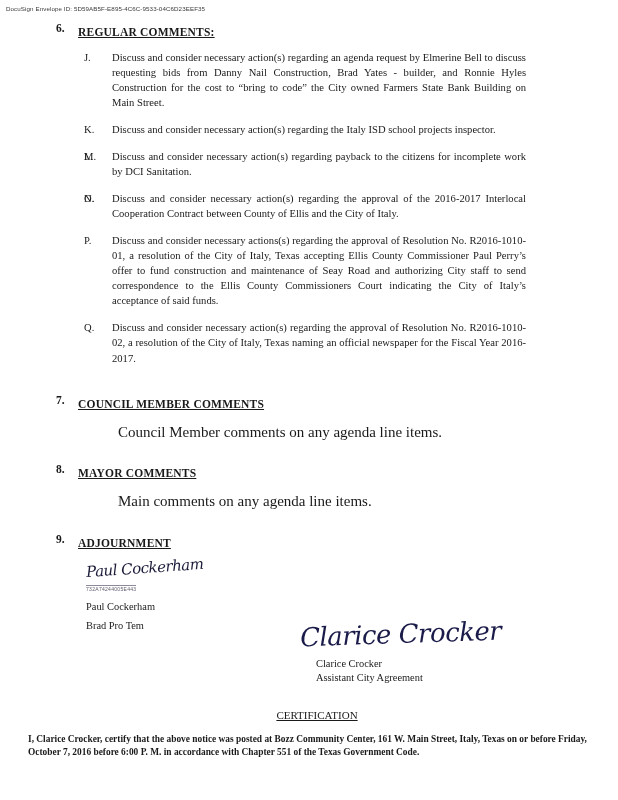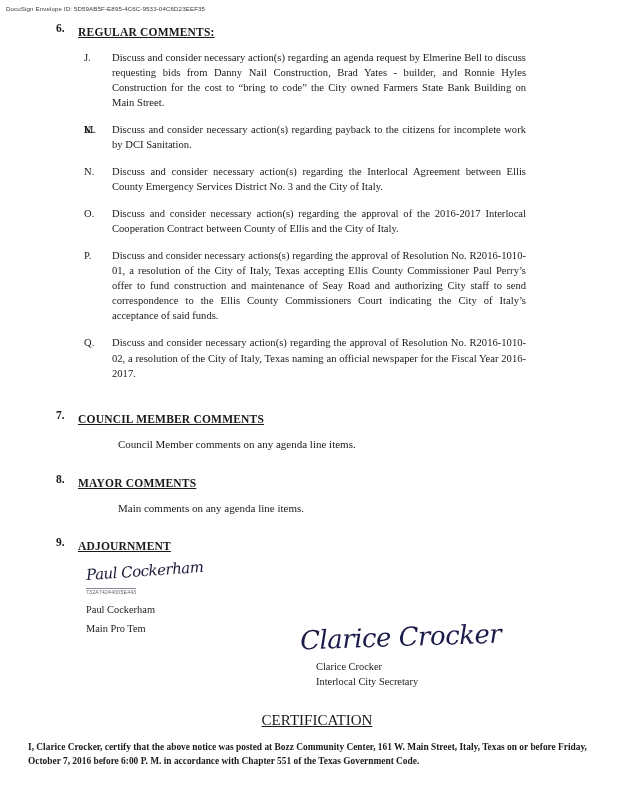--- a/index.html
+++ b/index.html
@@ -75,21 +75,21 @@
     position: absolute;
     left: 6px;
     top: 0;
     font-size: 10.6px;
   }
   .plain-para {
     margin-top: 10px;
     margin-bottom: 0;
     padding-left: 40px;
     padding-right: 60px;
-    font-size: 11px;
+    font-size: 15px;
     line-height: 1.45;
   }
   .gap-sm { height: 16px; }
   .gap-md { height: 20px; }
 
   
   .sig-area {
     position: relative;
     height: 140px;
     margin-top: 6px;
@@ -140,21 +140,21 @@
     transform: rotate(-2deg);
   }
   .sig2-name {
     font-size: 10.4px;
     line-height: 1.38;
     margin-top: 8px;
     margin-left: 16px;
   }
   .cert-title {
     text-align: center;
-    font-size: 15px;
+    font-size: 11px;
     text-decoration: underline;
     font-weight: normal;
     margin-top: 12px;
     padding-left: 16px;
   }
   .cert-para {
     margin: 12px 28px 0 28px;
     font-size: 9.4px;
     line-height: 1.42;
     font-family: "Liberation Serif", serif;
@@ -175,31 +175,31 @@
       <span class="section-num">6.</span>
       <span class="section-title">REGULAR COMMENTS:</span>
 
       <div class="items">
         <div class="item">
           <span class="item-letter">J.</span>
           <span>Discuss and consider necessary action(s) regarding an agenda request by Elmerine Bell to discuss requesting bids from Danny Nail Construction, Brad Yates - builder, and Ronnie Hyles Construction for the cost to “bring to code” the City owned Farmers State Bank Building on Main Street.</span>
         </div>
         <div class="item">
           <span class="item-letter">K.</span>
+          <span>Discuss and consider necessary action(s) regarding the Italy ISD school projects inspector.</span>
         </div>
         <div class="item">
           <span class="item-letter">L.</span>
         </div>
         <div class="item">
           <span class="item-letter">M.</span>
           <span>Discuss and consider necessary action(s) regarding payback to the citizens for incomplete work by DCI Sanitation.</span>
         </div>
         <div class="item">
           <span class="item-letter">N.</span>
-          <span>Discuss and consider necessary action(s) regarding the Interlocal Agreement between Ellis County Emergency Services District No. 3 and the City of Italy.</span>
         </div>
         <div class="item">
           <span class="item-letter">O.</span>
           <span>Discuss and consider necessary action(s) regarding the approval of the 2016-2017 Interlocal Cooperation Contract between County of Ellis and the City of Italy.</span>
         </div>
         <div class="item">
           <span class="item-letter">P.</span>
           <span>Discuss and consider necessary actions(s) regarding the approval of Resolution No. R2016-1010-01, a resolution of the City of Italy, Texas accepting Ellis County Commissioner Paul Perry’s offer to fund construction and maintenance of Seay Road and authorizing City staff to send correspondence to the Ellis County Commissioners Court indicating the City of Italy’s acceptance of said funds.</span>
         </div>
         <div class="item">
@@ -230,26 +230,26 @@
     <div class="section">
       <span class="section-num">9.</span>
       <span class="section-title">ADJOURNMENT</span>
     </div>
 
     <div class="sig-area">
       <div class="sig1">
         <div class="sig-script-1">Paul Cockerham</div>
         <div class="sig-stamp">732A74244005E443</div>
         <div class="sig-name">Paul Cockerham</div>
-        <div class="sig-name">Main Pro Tem</div>
+        <div class="sig-name">Brad Pro Tem</div>
       </div>
       <div class="sig2">
         <div class="sig-script-2">Clarice Crocker</div>
         <div class="sig2-name">Clarice Crocker</div>
-        <div class="sig2-name" style="margin-top:0;">Interlocal City Secretary</div>
+        <div class="sig2-name" style="margin-top:0;">Assistant City Agreement</div>
       </div>
     </div>
 
     <div class="cert-title">CERTIFICATION</div>
     <div class="cert-para">I, Clarice Crocker, certify that the above notice was posted at Bozz Community Center, 161 W. Main Street, Italy, Texas on or before Friday, October 7, 2016 before 6:00 P. M. in accordance with Chapter 551 of the Texas Government Code.</div>
 
   </div>
 </div>
 
 </body></html>

